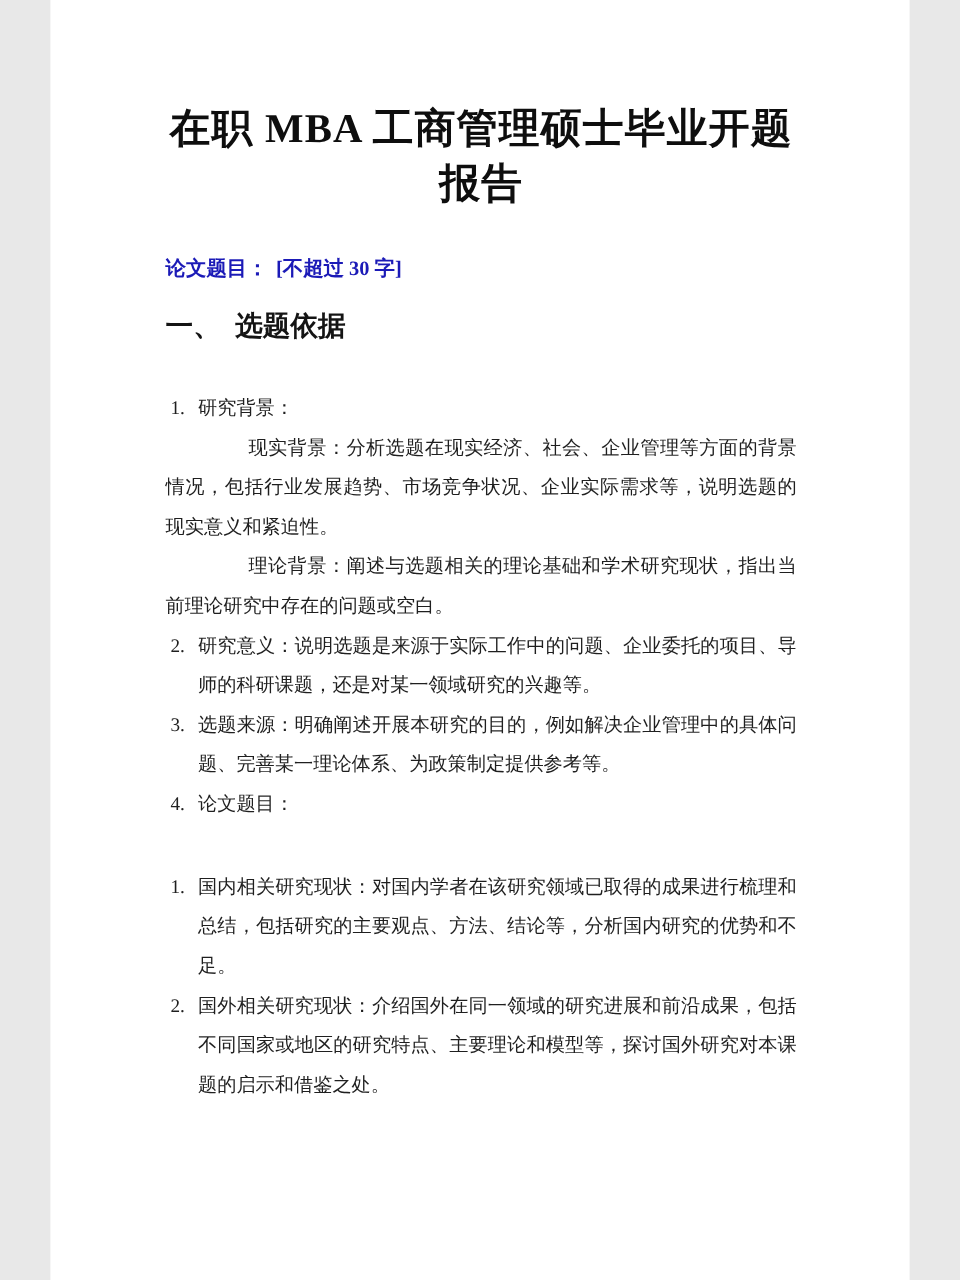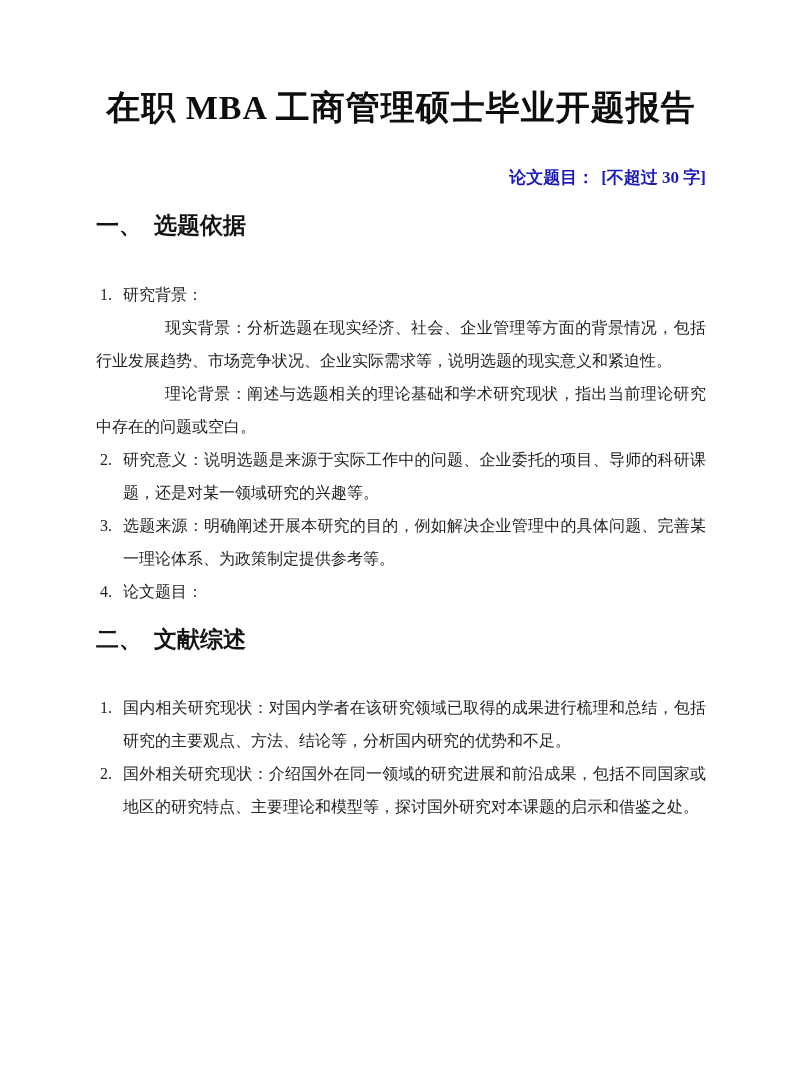--- a/index.html
+++ b/index.html
@@ -1,18 +1,18 @@
 <!DOCTYPE html>
 <html lang="zh"><head>
 <meta charset="utf-8">
 <style>
   * { margin: 0; padding: 0; box-sizing: border-box; }
   html, body { background: #e8e8e8; }
   .page {
-    width: 800px;
+    width: 716px;
     height: 1067px;
     background: #ffffff;
     margin: 0 auto;
     position: relative;
     overflow: hidden;
     font-family: "Liberation Serif", "DejaVu Serif", serif;
     color: #1f1f1f;
   }
   .content {
     padding: 85px 94px 0 96px;
@@ -24,21 +24,20 @@
     text-align: center;
     color: #0e0e0e;
     letter-spacing: 1px;
   }
   .thesis-line {
     margin-top: 34px;
     font-size: 17px;
     line-height: 26px;
     font-weight: bold;
     color: #1b1ab7;
-    text-align: right;
   }
   .thesis-line .thesis-label { margin-right: 7px; }
   .section-heading {
     font-size: 23px;
     line-height: 31px;
     font-weight: bold;
     color: #141414;
   }
   .section-heading .sec-num { margin-right: 12px; }
   .heading-1 { margin-top: 19px; }
@@ -98,23 +97,20 @@
       </div>
 
       <div class="num-item">
         <span class="item-num">4.</span><span class="item-label">论文题目：</span><span class="item-text"></span>
       </div>
 
 
 
     </div>
 
-    <h2 class="section-heading heading-2">
-      <span class="sec-num">二、</span><span>文献综述</span>
-    </h2>
 
     <div class="block-list block-list-2">
 
       <div class="num-item">
         <span class="item-num">1.</span><span class="item-label">国内相关研究现状：</span><span class="item-text">对国内学者在该研究领域已取得的成果进行梳理和总结，包括研究的主要观点、方法、结论等，分析国内研究的优势和不足。</span>
       </div>
 
       <div class="num-item">
         <span class="item-num">2.</span><span class="item-label">国外相关研究现状：</span><span class="item-text">介绍国外在同一领域的研究进展和前沿成果，包括不同国家或地区的研究特点、主要理论和模型等，探讨国外研究对本课题的启示和借鉴之处。</span>
       </div>

